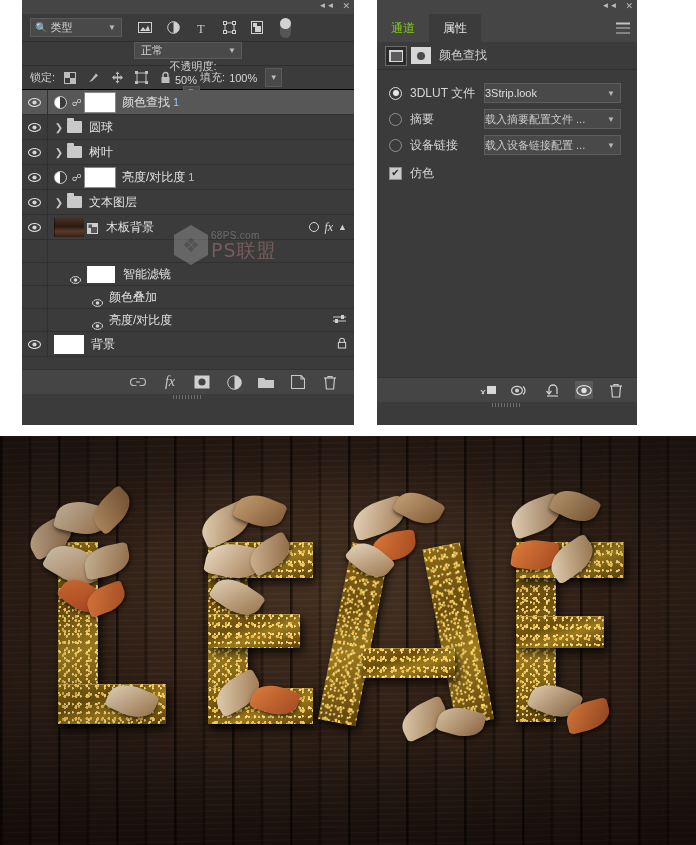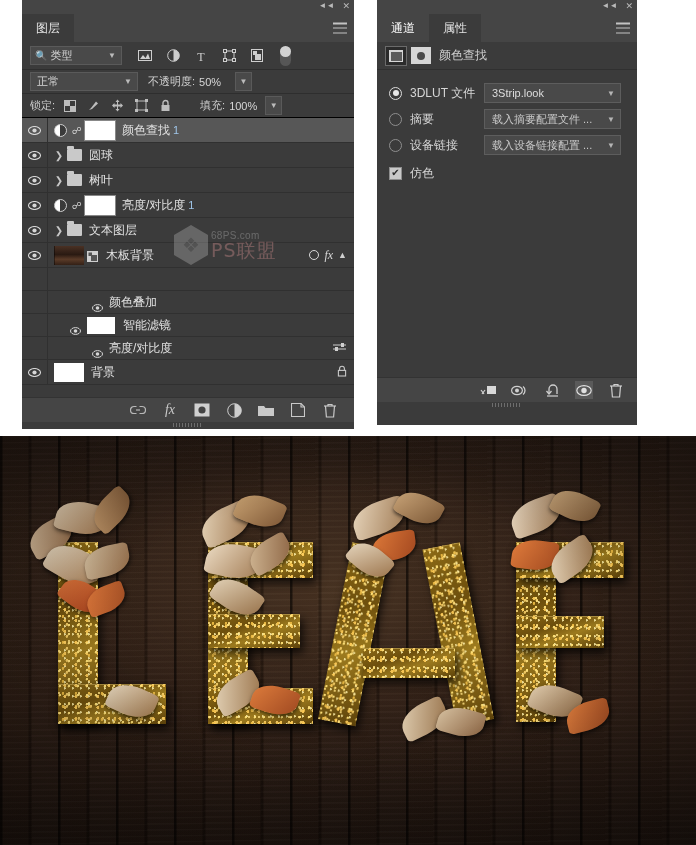--- a/index.html
+++ b/index.html
@@ -27,21 +27,21 @@
   }
   .ic-collapse, .ic-close {
     color:#b9b9b9; font-size:8px; line-height:10px; cursor:default; user-select:none;
   }
   .ic-close { font-size:9px; }
 
   .tabrow {
     height: 28px; background:#454545; display:flex; align-items:stretch; position:relative;
   }
   .tab {
-    padding: 0 14px; display:flex; align-items:center; font-size:12px; color:#ffffff;
+    padding: 0 14px; display:flex; align-items:center; font-size:12px; color:#84cc16;
     background: transparent;
   }
   .tab.active { background:#3b3b3b; color:#e4e4e4; }
   .tabrow .menu-btn {
     position:absolute; right:7px; top:50%; transform:translateY(-50%);
     width:14px; height:11px; display:flex; flex-direction:column; justify-content:space-between;
   }
   .tabrow .menu-btn i { display:block; height:1.5px; background:#c3c3c3; }
 
   
@@ -67,20 +67,21 @@
     position:relative;
   }
   .toggle-pill:after {
     content:''; position:absolute; left:0px; top:0px; width:11px; height:11px; border-radius:50%;
     background:#d2d2d2;
   }
 
   .blend-row {
     height: 24px; display:flex; align-items:center; padding: 0 8px;
     border-bottom:1px solid #2e2e2e;
+    flex-direction:column;
   }
   .blend-select {
     width:108px; height:19px; background:#494949; border:1px solid #5a5a5a;
     display:flex; align-items:center; padding-left:6px; position:relative;
     font-size:11px; color:#d6d6d6;
   }
   .blend-select .cv { position:absolute; right:5px; font-size:8px; color:#bbb; }
   .opacity-label { margin-left:10px; font-size:11px; color:#cfcfcf; }
   .val-box {
     margin-left:4px; font-size:11px; color:#d6d6d6; min-width:30px; text-align:left;
@@ -227,21 +228,21 @@
     background:#3b3b3b; flex:none; margin-right:8px; position:relative;
   }
   .radio.on { border-color:#dcdcdc; }
   .radio.on:after {
     content:''; position:absolute; left:2.5px; top:2.5px; width:6px; height:6px;
     border-radius:50%; background:#e8e8e8;
   }
   .prop-label { font-size:12px; color:#d6d6d6; width:74px; flex:none; }
   .prop-select {
     flex:1; margin-right:16px; height:20px; background:#494949; border:1px solid #5d5d5d;
-    display:flex; align-items:center; padding-left:7px; position:relative;
+    display:flex; align-items:center; padding-left:0; position:relative;
     font-size:11px; color:#ddd; overflow:hidden; white-space:nowrap;
   }
   .prop-select.dim { color:#c8c8c8; }
   .prop-select .cv { position:absolute; right:5px; font-size:8px; color:#b5b5b5; }
   .check-row { display:flex; align-items:center; height:26px; padding-left:12px; margin-top:2px; }
   .chk {
     width:13px; height:13px; background:#c9c9c9; border:1px solid #8e8e8e; flex:none;
     margin-right:8px; display:flex; align-items:center; justify-content:center;
     font-size:10px; color:#2b2b2b; line-height:1;
   }
@@ -326,30 +327,20 @@
 
     <div class="panel" id="layers-panel">
 
       <div class="panel-topbar">
         <div class="tb-icons">
           <span class="ic-collapse">◄◄</span>
           <span class="ic-close">✕</span>
         </div>
       </div>
 
-      <div class="tabrow">
-        <div class="tab active">
-          <span>图层</span>
-        </div>
-        <div class="menu-btn">
-            <i></i>
-            <i></i>
-            <i></i>
-          </div>
-      </div>
 
       <div class="lp-body">
 
         <div class="filter-row">
           <div class="kind-select">
             <span class="mag">🔍</span>
             <span>类型</span>
             <span class="cv">▼</span>
           </div>
           <div class="filt-icons">
@@ -555,42 +546,42 @@
               </span>
             </div>
           </div>
 
           <div class="fx-row">
             <div class="fx-eye-cell"></div>
           </div>
 
           <div class="fx-row">
             <div class="fx-eye-cell"></div>
+            <div class="fx-content indent-1">
+              <span class="fx-eye-sm">
+                <svg width="11" height="8" viewBox="0 0 11 8">
+                    <ellipse cx="5.5" cy="4" rx="5" ry="3.4" fill="none" stroke="#d6d6d6"></ellipse>
+                    <circle cx="5.5" cy="4" r="1.8" fill="#d6d6d6"></circle>
+                  </svg>
+              </span>
+              <span class="sf-thumb"></span>
+              <span class="fx-label">智能滤镜</span>
+            </div>
+          </div>
+
+          <div class="fx-row">
+            <div class="fx-eye-cell"></div>
             <div class="fx-content indent-2">
               <span class="fx-eye-sm">
                 <svg width="11" height="8" viewBox="0 0 11 8">
                     <ellipse cx="5.5" cy="4" rx="5" ry="3.4" fill="none" stroke="#d6d6d6"></ellipse>
                     <circle cx="5.5" cy="4" r="1.8" fill="#d6d6d6"></circle>
                   </svg>
               </span>
               <span class="fx-label">颜色叠加</span>
-            </div>
-          </div>
-
-          <div class="fx-row">
-            <div class="fx-eye-cell"></div>
-            <div class="fx-content indent-1">
-              <span class="fx-eye-sm">
-                <svg width="11" height="8" viewBox="0 0 11 8">
-                    <ellipse cx="5.5" cy="4" rx="5" ry="3.4" fill="none" stroke="#d6d6d6"></ellipse>
-                    <circle cx="5.5" cy="4" r="1.8" fill="#d6d6d6"></circle>
-                  </svg>
-              </span>
-              <span class="sf-thumb"></span>
-              <span class="fx-label">智能滤镜</span>
             </div>
           </div>
 
           <div class="fx-row">
             <div class="fx-eye-cell"></div>
             <div class="fx-content indent-2">
               <span class="fx-eye-sm">
                 <svg width="11" height="8" viewBox="0 0 11 8">
                     <ellipse cx="5.5" cy="4" rx="5" ry="3.4" fill="none" stroke="#d6d6d6"></ellipse>
                     <circle cx="5.5" cy="4" r="1.8" fill="#d6d6d6"></circle>

